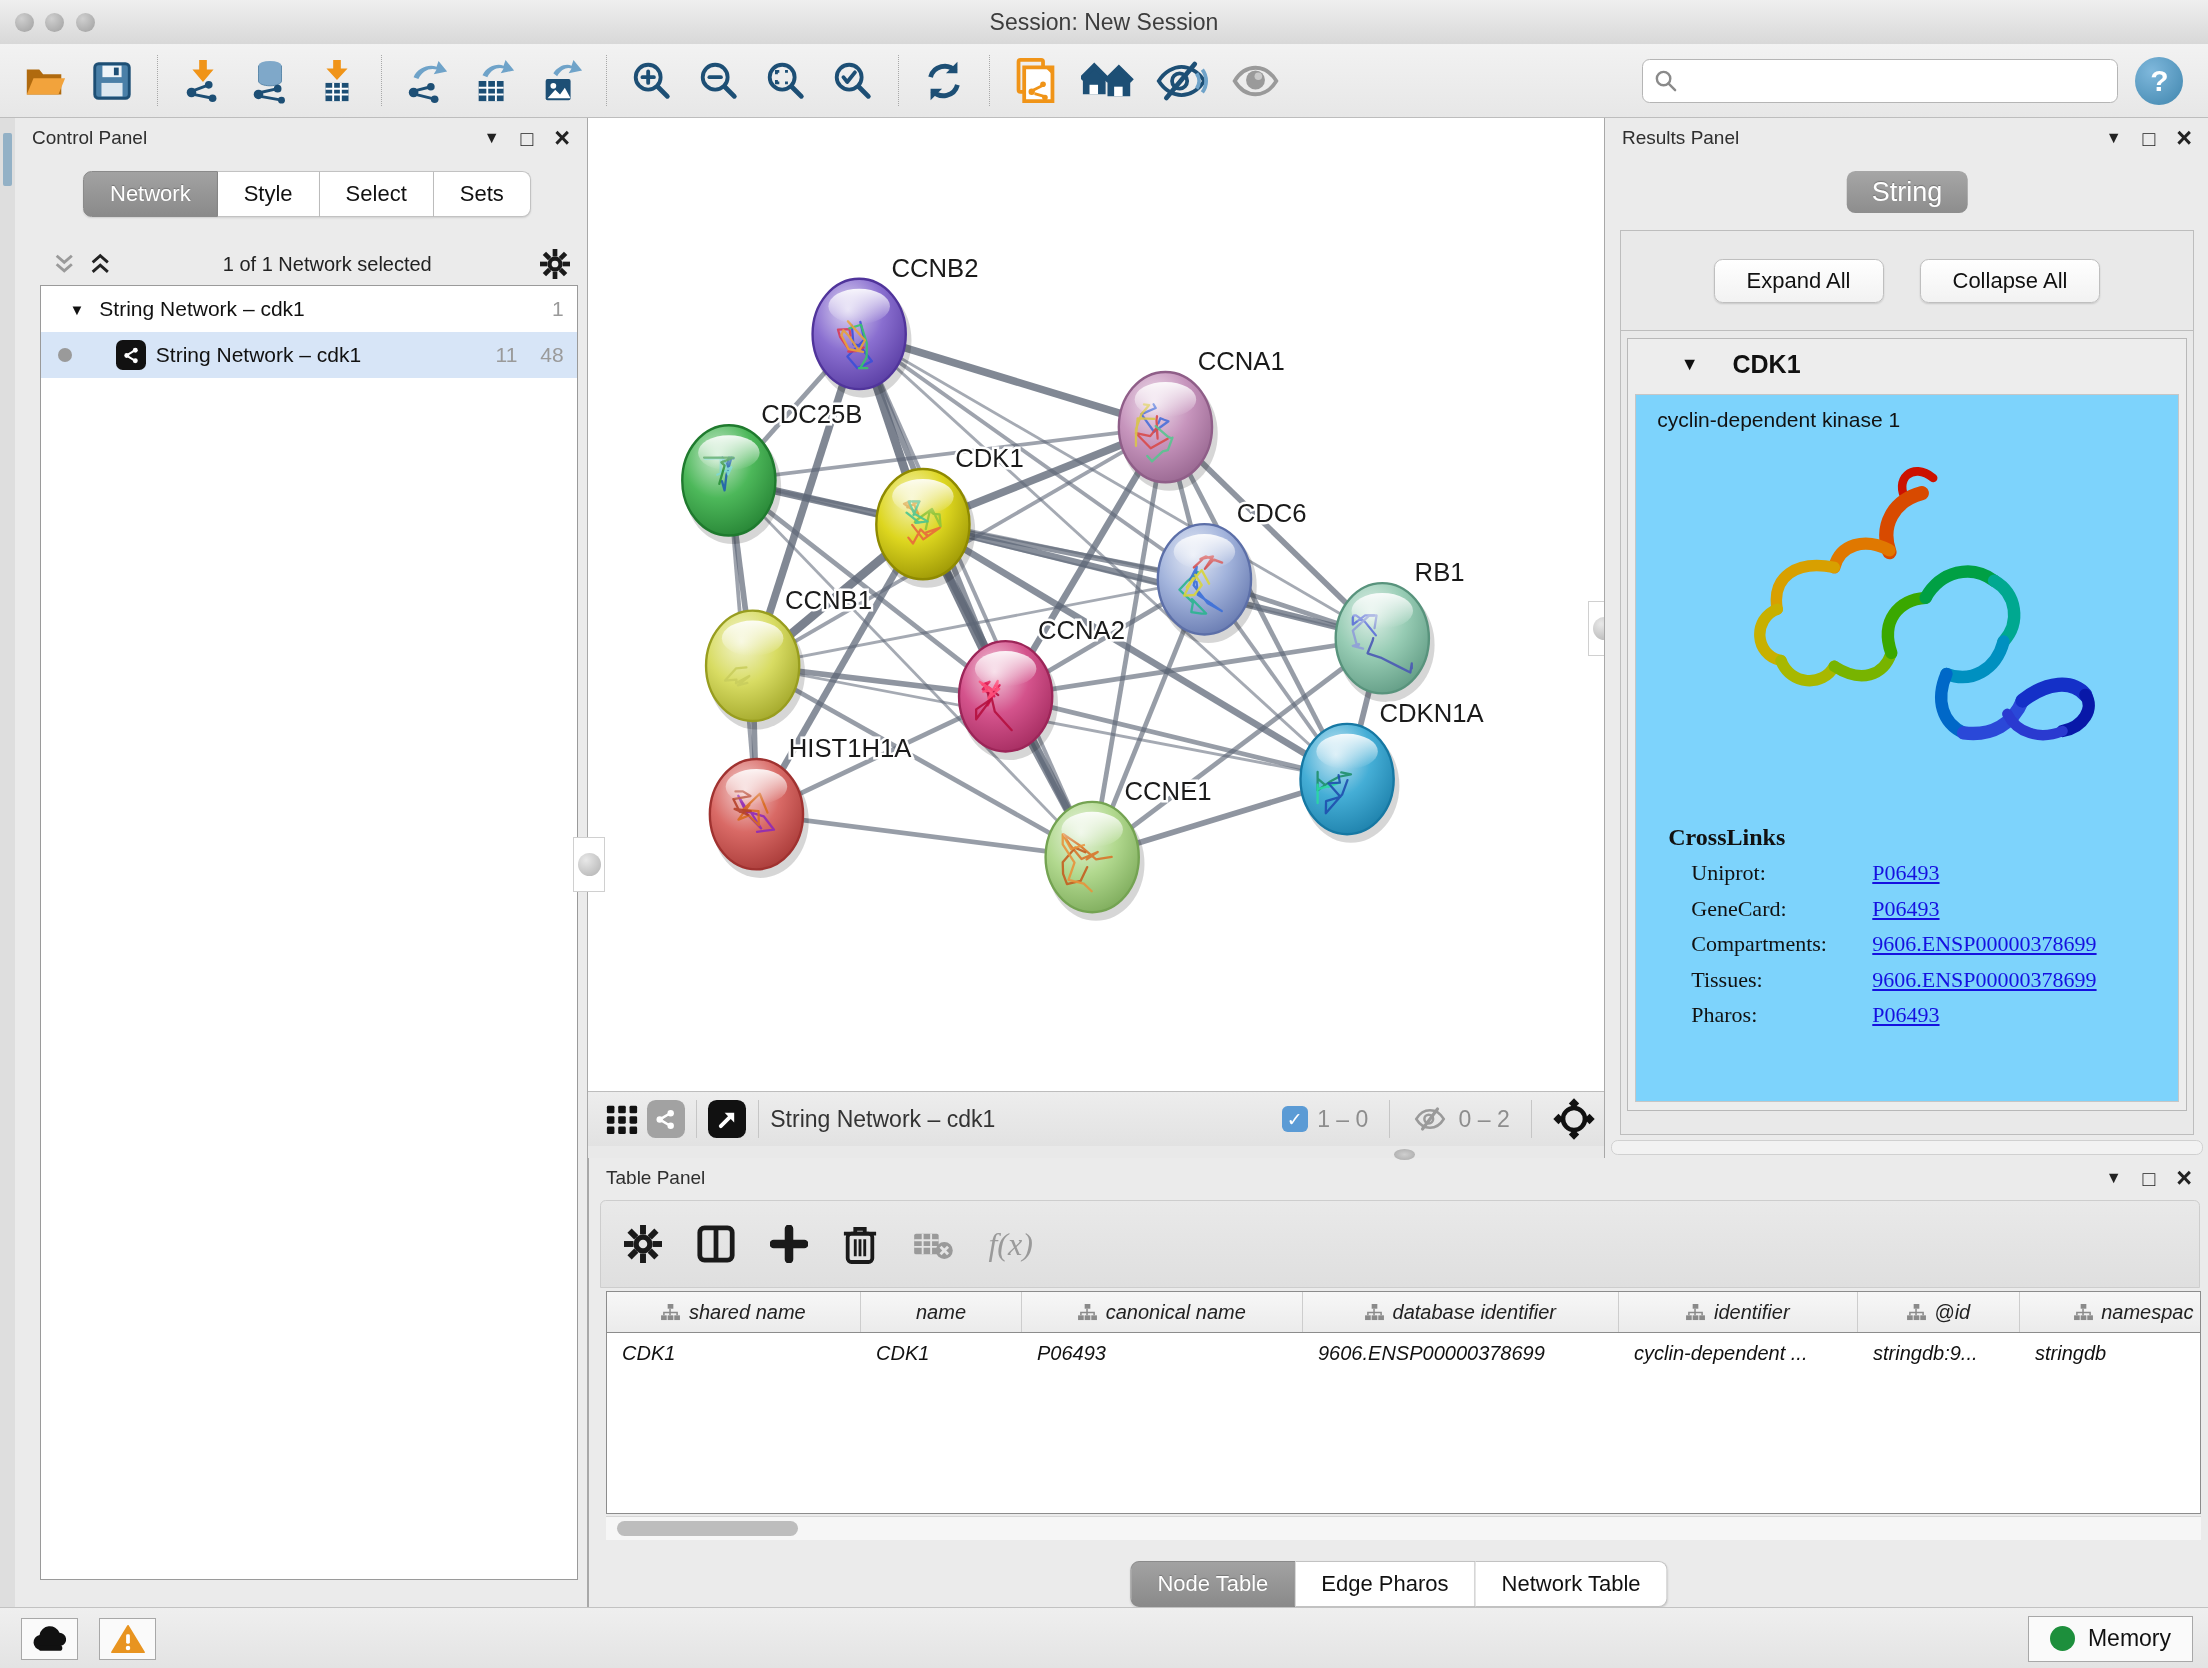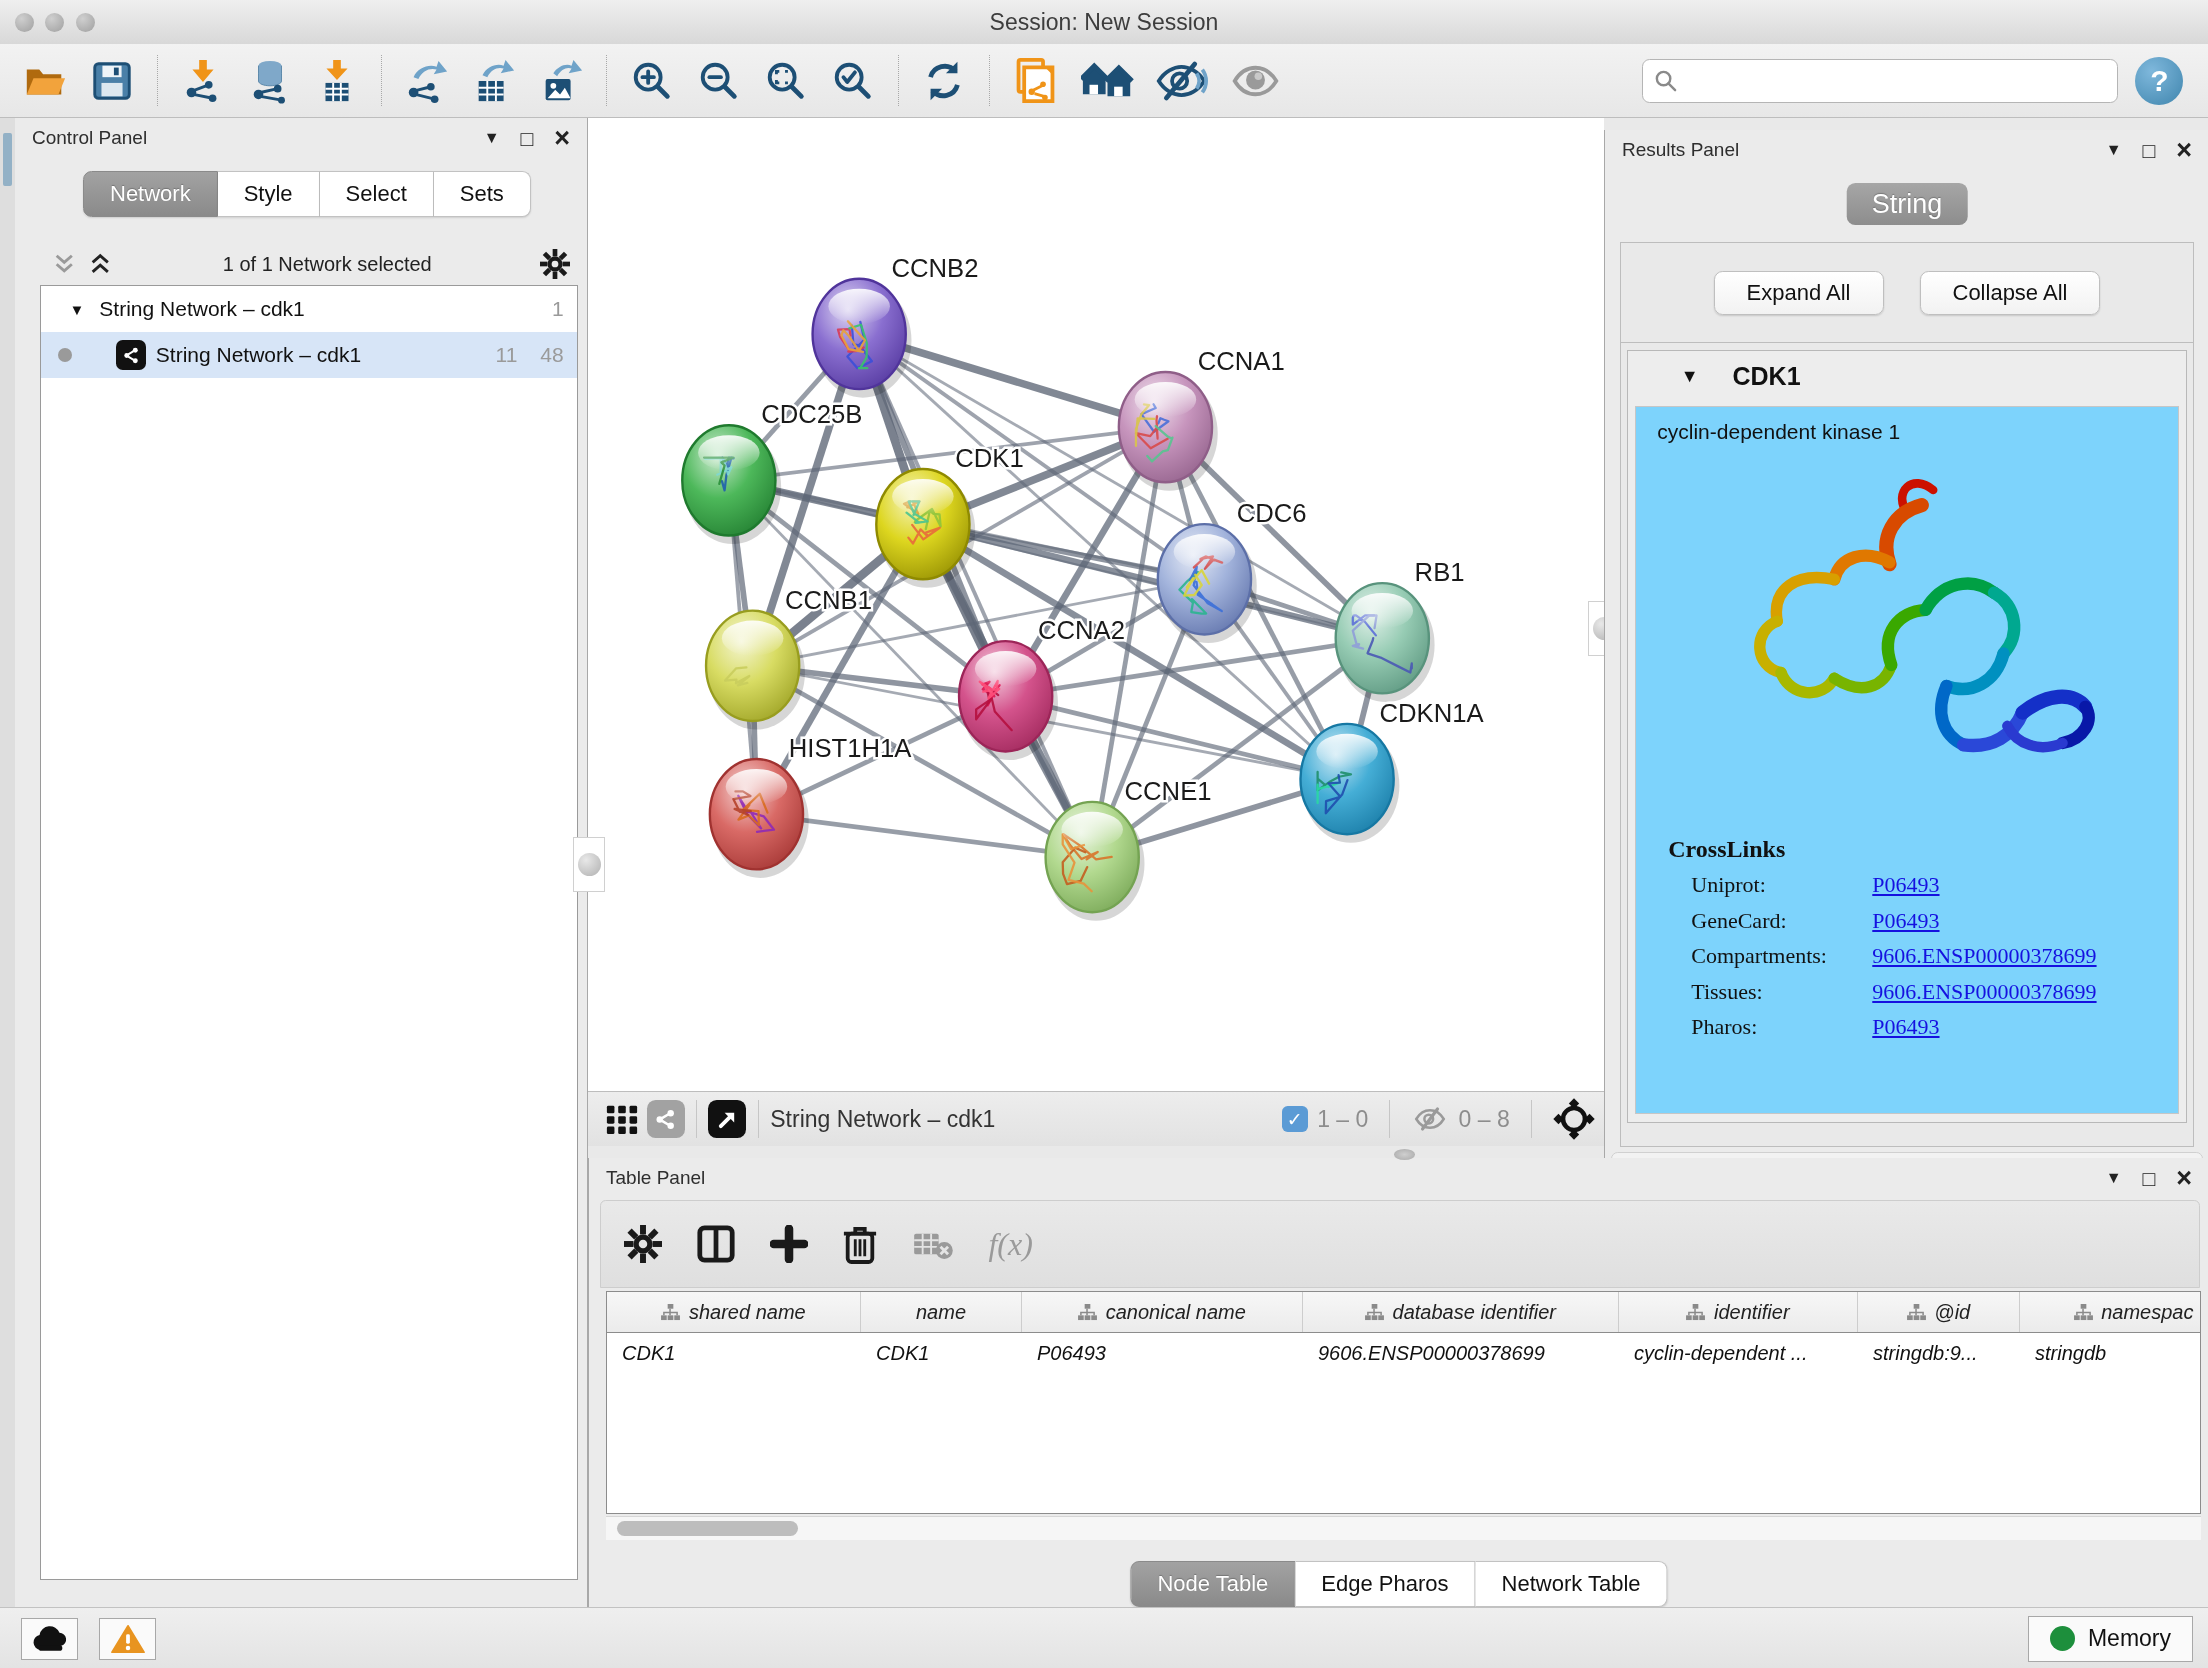--- a/index.html
+++ b/index.html
@@ -50,21 +50,21 @@
   .trow.selected{background:#d7e5f7;}
   .badge{width:30px;height:30px;border-radius:6.7px;background:#111;display:flex;align-items:center;justify-content:center;margin:0 9.5px 0 0;}
   
   .net-canvas{left:588px;top:118px;width:1016px;height:973px;background:#fff;}
   .net-footer{left:588px;top:1091px;width:1016px;height:55px;background:linear-gradient(#ededed,#e2e2e2);
               border-top:1.9px solid #bdbdbd;display:flex;align-items:center;padding:0 9.5px;box-sizing:border-box;font-size:23px;color:#333;}
   .nf-sep{height:38px;border-left:1.9px solid #c6c6c6;margin:0 11.4px;}
   .nf-counts{color:#8d8d8d;display:flex;align-items:center;gap:9.5px;}
   .roundbtn{width:38px;height:38px;border-radius:8.6px;display:flex;align-items:center;justify-content:center;border:none;cursor:pointer;}
   
-  .results-panel{left:1604px;top:118px;width:605px;height:1041px;background:#ebebeb;border-left:1.9px solid #a8a8a8;box-sizing:border-box;margin-top:12px;}
+  .results-panel{left:1604px;top:118px;width:605px;height:1041px;background:#ebebeb;border-left:1.9px solid #a8a8a8;box-sizing:border-box;}
   .rp-tab{position:absolute;left:50%;transform:translateX(-50%);top:53px;height:42px;padding:0 25px;border-radius:8.6px;
           background:linear-gradient(#a6a6a6,#8d8d8d);color:#fff;font-size:27px;display:flex;align-items:center;
           text-shadow:0 -1px 1px rgba(0,0,0,.25);cursor:pointer;}
   .rp-box{position:absolute;left:15px;top:112px;width:574px;height:905px;background:#e9e9e9;border:1.9px solid #bdbdbd;box-sizing:border-box;}
   .rp-btnrow{height:99px;border-bottom:1.9px solid #bdbdbd;display:flex;align-items:center;justify-content:center;gap:36px;}
   .rp-btn{height:44px;padding:0 32px;background:linear-gradient(#fff,#f2f2f2);border:1px solid #bfbfbf;border-radius:8.6px;
           font-size:22px;color:#111;cursor:pointer;box-shadow:0 1px 1.9px rgba(0,0,0,.15);font-family:inherit;}
   .rp-section{position:absolute;left:5.7px;top:107px;right:5.7px;bottom:23px;border:1px solid #b8b8b8;background:#ededed;}
   .rp-sec-head{height:51px;display:flex;align-items:center;font-size:25px;font-weight:bold;color:#111;}
   .rp-sec-head .tri{font-size:18px;margin:0 34px 0 53px;font-weight:normal;}
@@ -580,21 +580,21 @@
   <span>String Network – cdk1</span>
   <span class="nf-counts" style="margin-left:auto;">
     <span style="width:26px;height:26px;border-radius:5.7px;background:#5b9bd5;color:#fff;display:flex;align-items:center;justify-content:center;font-size:19px;">✓</span>
     <span>1 – 0</span>
     <span class="nf-sep"></span>
     <svg width="38" height="30" viewBox="0 0 56 48">
         <path d="M6 24C12 14 20 10 28 10s16 4 22 14c-6 10-14 14-22 14S12 34 6 24z" fill="none" stroke="#9a9a9a" stroke-width="4"></path>
         <circle cx="26" cy="24" r="7" fill="none" stroke="#9a9a9a" stroke-width="4"></circle>
         <path d="M40 8L16 40" stroke="#9a9a9a" stroke-width="5" stroke-linecap="round"></path>
       </svg>
-    <span>0 – 8</span>
+    <span>0 – 2</span>
     <span class="nf-sep"></span>
     <svg width="42" height="42" viewBox="0 0 46 46">
         <circle cx="23" cy="23" r="12" fill="none" stroke="#111" stroke-width="5"></circle>
         <g fill="#111">
           <rect x="19" y="2" width="8" height="8" transform="rotate(45 23 6)"></rect>
           <rect x="19" y="36" width="8" height="8" transform="rotate(45 23 40)"></rect>
           <rect x="2" y="19" width="8" height="8" transform="rotate(45 6 23)"></rect>
           <rect x="36" y="19" width="8" height="8" transform="rotate(45 40 23)"></rect>
         </g>
       </svg>

